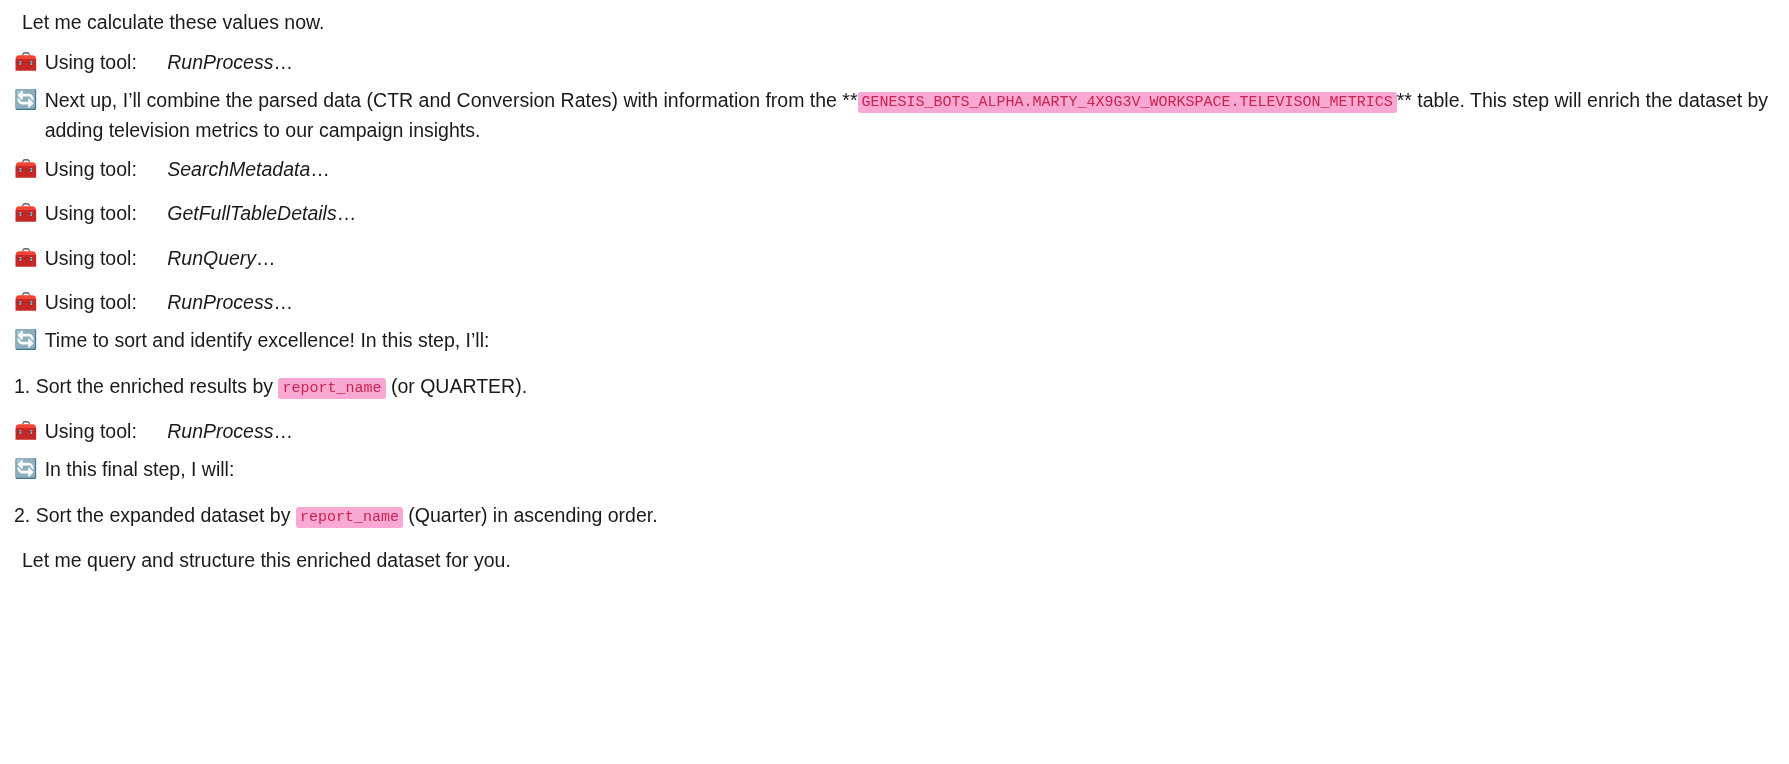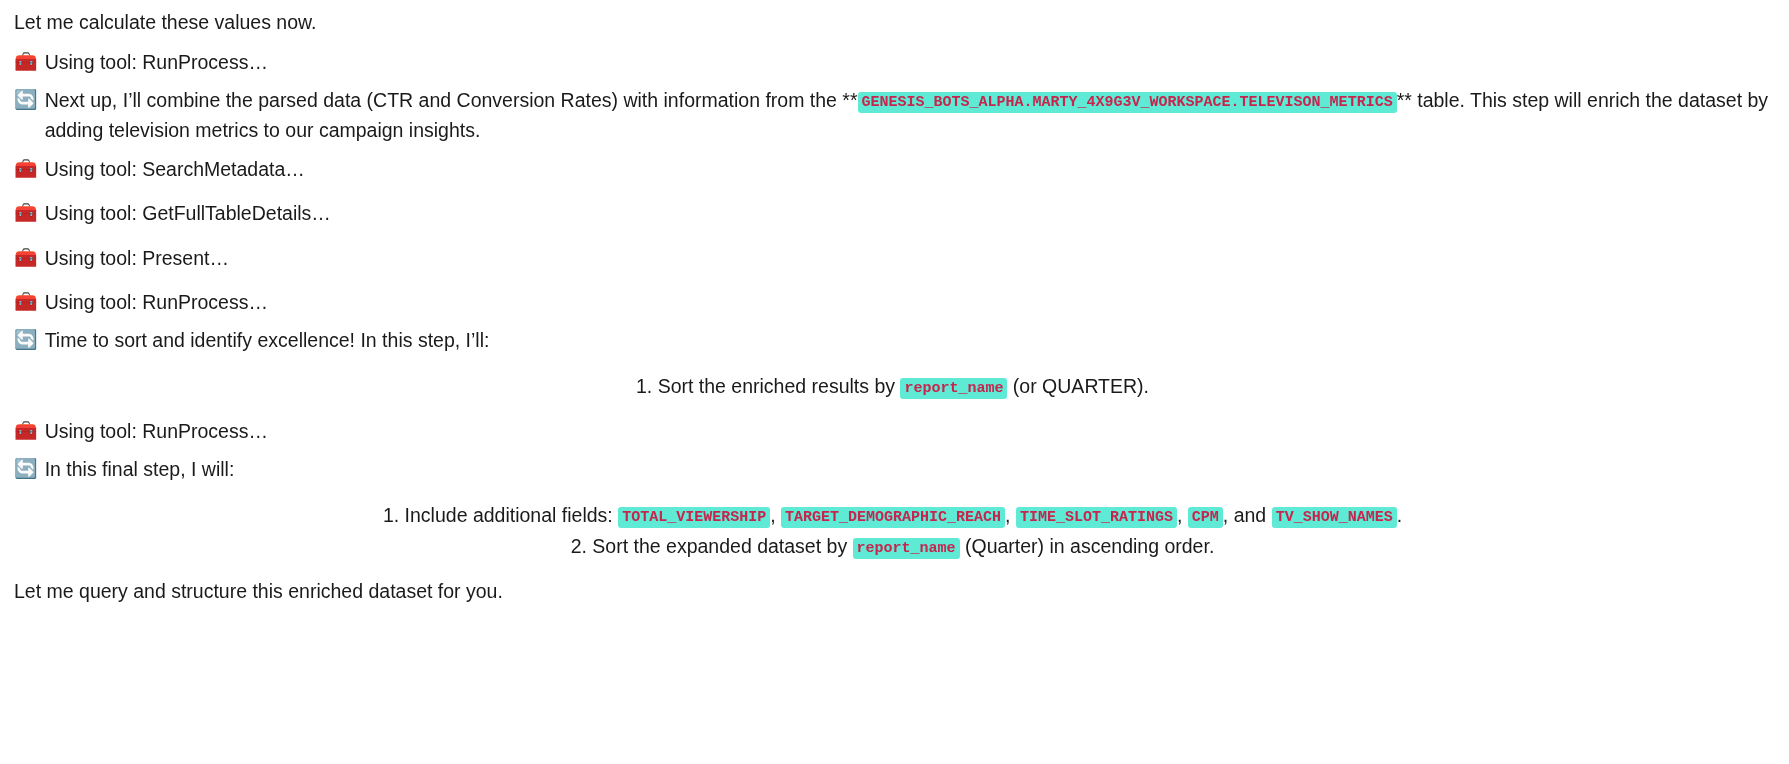--- a/index.html
+++ b/index.html
@@ -13,70 +13,70 @@
     font-family: "Liberation Sans", sans-serif;
     color: #1a1a1a;
     -webkit-font-smoothing: antialiased;
   }
   .transcript {
     padding: 8px 18px 0 14px;
     box-sizing: border-box;
     width: 1789px;
   }
   .para {
-    margin: 0 0 10px 0;
+    margin: 0 0 10px 8px;
     font-size: 19.5px;
     line-height: 1.52;
   }
   .tool-line {
     display: flex;
     align-items: flex-start;
     gap: 7px;
     font-size: 19.5px;
     line-height: 1.5;
     margin: 0 0 9px 0;
   }
   .tool-line .emoji {
     font-size: 19px;
     line-height: 1.45;
     flex: 0 0 auto;
   }
   .tool-line .txt { flex: 1 1 auto; }
   .tool-name {
+    font-style: italic;
+    margin-left: 25px;
   }
   .think-line {
     display: flex;
     align-items: flex-start;
     gap: 7px;
     font-size: 19.5px;
     line-height: 1.52;
     margin: 0 0 4px 0;
   }
   .think-line .emoji {
     font-size: 19px;
     flex: 0 0 auto;
     line-height: 1.45;
   }
   .think-line .txt { flex: 1 1 auto; }
   code, .code {
     font-family: "Liberation Mono", monospace;
     font-size: 15px;
     color: #c7254e;
-    background: #5eead4;
+    background: #f9a8d4;
     border-radius: 3px;
     padding: 2px 4px 2px 4px;
     white-space: nowrap;
     vertical-align: 1px;
-    font-weight: bold;
   }
   .list-item {
     font-size: 19.5px;
     line-height: 1.5;
     margin: 0 0 2px 0;
-    text-align: center;
   }
   .gap-sm { height: 6px; }
   .gap-md { height: 12px; }
   .emoji-inline {
     font-size: 19px;
     vertical-align: -2px;
   }
   .list-group { margin: 0 0 10px 0; }
 </style>
 </head>
@@ -108,21 +108,21 @@
 
   <div class="tool-line">
     <span class="emoji">🧰</span>
     <span class="txt"><span>Using tool: </span><span class="tool-name">GetFullTableDetails</span><span>…</span></span>
   </div>
 
   <div class="gap-sm"></div>
 
   <div class="tool-line">
     <span class="emoji">🧰</span>
-    <span class="txt"><span>Using tool: </span><span class="tool-name">Present</span><span>…</span></span>
+    <span class="txt"><span>Using tool: </span><span class="tool-name">RunQuery</span><span>…</span></span>
   </div>
 
   <div class="gap-sm"></div>
 
   <div class="tool-line">
     <span class="emoji">🧰</span>
     <span class="txt"><span>Using tool: </span><span class="tool-name">RunProcess</span><span>…</span></span>
   </div>
 
   <div class="think-line">
@@ -145,21 +145,20 @@
   </div>
 
   <div class="think-line">
     <span class="emoji">🔄</span>
     <span class="txt">In this final step, I will:</span>
   </div>
 
   <div class="gap-md"></div>
 
   <div class="list-group">
-    <div class="list-item"><span>1. Include additional fields: </span><code>TOTAL_VIEWERSHIP</code>, <code>TARGET_DEMOGRAPHIC_REACH</code>, <code>TIME_SLOT_RATINGS</code>, <code>CPM</code><span>, and </span><code>TV_SHOW_NAMES</code><span>.</span></div>
     <div class="list-item"><span>2. Sort the expanded dataset by </span><code>report_name</code><span> (Quarter) in ascending order.</span></div>
   </div>
 
   <div class="gap-sm"></div>
 
   <div class="para">Let me query and structure this enriched dataset for you.</div>
 
 </div>
 
 </body></html>

